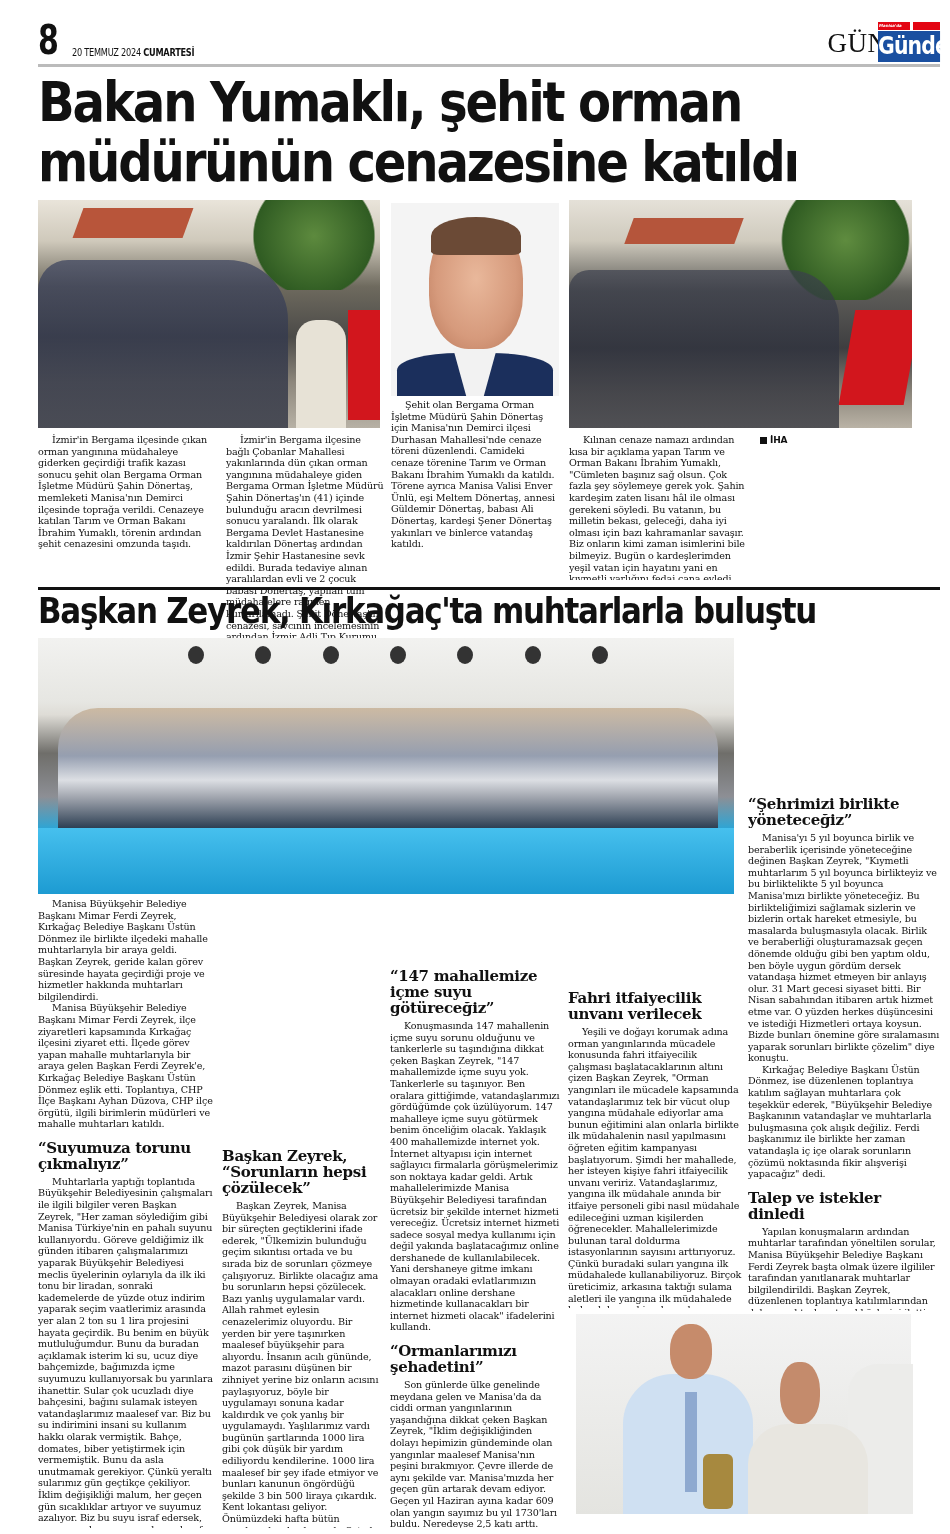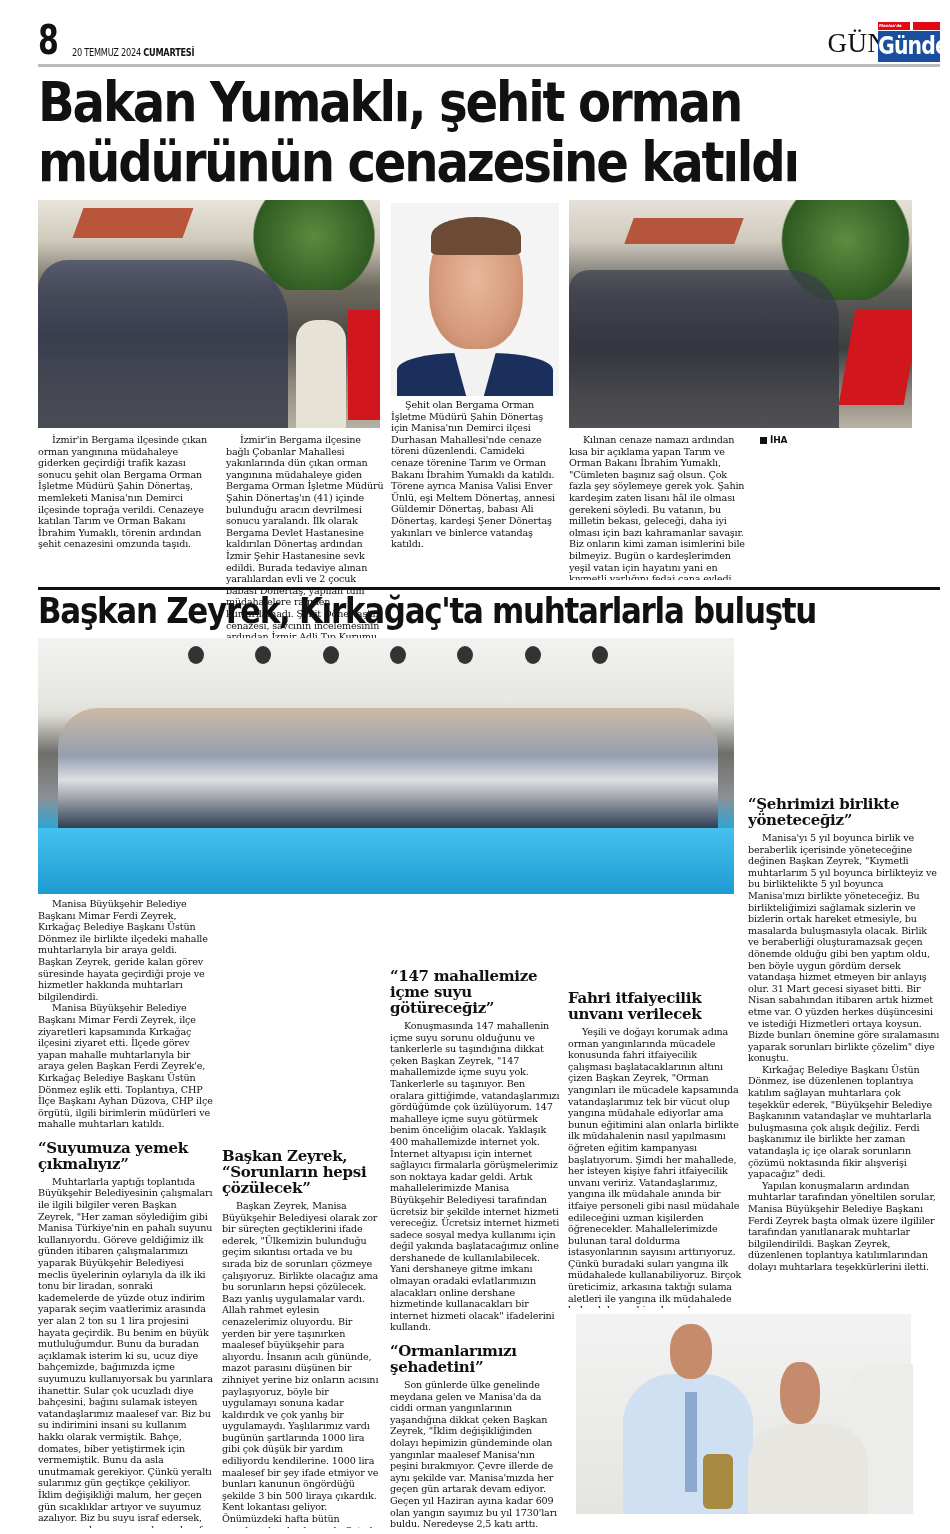--- a/index.html
+++ b/index.html
@@ -151,21 +151,21 @@
       <span></span>
       <span></span>
     </div>
   <div class="people"></div>
   <div class="table"></div>
 </div>
 
 <div class="col b2c1" style="height:630px; overflow:hidden;">
   <p>Manisa Büyükşehir Belediye Başkanı Mimar Ferdi Zeyrek, Kırkağaç Belediye Başkanı Üstün Dönmez ile birlikte ilçedeki mahalle muhtarlarıyla bir araya geldi. Başkan Zeyrek, geride kalan görev süresinde hayata geçirdiği proje ve hizmetler hakkında muhtarları bilgilendirdi.</p>
   <p>Manisa Büyükşehir Belediye Başkanı Mimar Ferdi Zeyrek, ilçe ziyaretleri kapsamında Kırkağaç ilçesini ziyaret etti. İlçede görev yapan mahalle muhtarlarıyla bir araya gelen Başkan Ferdi Zeyrek'e, Kırkağaç Belediye Başkanı Üstün Dönmez eşlik etti. Toplantıya, CHP İlçe Başkanı Ayhan Düzova, CHP ilçe örgütü, ilgili birimlerin müdürleri ve mahalle muhtarları katıldı.</p>
-  <h3 class="subhead">“Suyumuza yemek çıkmalıyız”</h3>
+  <h3 class="subhead">“Suyumuza torunu çıkmalıyız”</h3>
   <p>Muhtarlarla yaptığı toplantıda Büyükşehir Belediyesinin çalışmaları ile ilgili bilgiler veren Başkan Zeyrek, "Her zaman söylediğim gibi Manisa Türkiye'nin en pahalı suyunu kullanıyordu. Göreve geldiğimiz ilk günden itibaren çalışmalarımızı yaparak Büyükşehir Belediyesi meclis üyelerinin oylarıyla da ilk iki tonu bir liradan, sonraki kademelerde de yüzde otuz indirim yaparak seçim vaatlerimiz arasında yer alan 2 ton su 1 lira projesini hayata geçirdik. Bu benim en büyük mutluluğumdur. Bunu da buradan açıklamak isterim ki su, ucuz diye bahçemizde, bağımızda içme suyumuzu kullanıyorsak bu yarınlara ihanettir. Sular çok ucuzladı diye bahçesini, bağını sulamak isteyen vatandaşlarımız maalesef var. Biz bu su indirimini insani su kullanım hakkı olarak vermiştik. Bahçe, domates, biber yetiştirmek için vermemiştik. Bunu da asla unutmamak gerekiyor. Çünkü yeraltı sularımız gün geçtikçe çekiliyor. İklim değişikliği malum, her geçen gün sıcaklıklar artıyor ve suyumuz azalıyor. Biz bu suyu israf edersek, suyumuzu koruyamazsak maalesef yarınlara bırakacak suyumuz kalmayacak. Hepimizin çoluğu çocuğu, torunu buradaki suya muhtaç ve bu suyla yaşayacak. Bunun bilincinde olmamız gerekiyor. 400 metre derinlikten çektiğimiz içme suyunu kullanıyoruz. Artık sular, bor madeni ve ağır metallerle birlikte yeryüzüne çıkmaya başladı. Bunları ayrıştırmak, arıtmak ve içme suyu haline döndürebilmek için gerçekten çok büyük bütçeler, çok büyük paralar harcıyoruz. O yüzden su disiplinini sağlamak, suyumuzu yarınlarımıza aktarmak ve suyu bilinçli bir şekilde kullanmak adına bağlı bulunduğunuz mahallelerde ve köylerdeki vatandaşlarımızı lütfen tekrar tekrar uyarmanızı istiyorum. Bu bireysel bir durum değildir, tüm Manisa'nın ortak sorunudur" dedi.</p>
 </div>
 
 <div class="col b2c2" style="height:630px; overflow:hidden;">
   <h3 class="subhead" style="margin-top:250px">Başkan Zeyrek, “Sorunların hepsi çözülecek”</h3>
   <p>Başkan Zeyrek, Manisa Büyükşehir Belediyesi olarak zor bir süreçten geçtiklerini ifade ederek, "Ülkemizin bulunduğu geçim sıkıntısı ortada ve bu sırada biz de sorunları çözmeye çalışıyoruz. Birlikte olacağız ama bu sorunların hepsi çözülecek. Bazı yanlış uygulamalar vardı. Allah rahmet eylesin cenazelerimiz oluyordu. Bir yerden bir yere taşınırken maalesef büyükşehir para alıyordu. İnsanın acılı gününde, mazot parasını düşünen bir zihniyet yerine biz onların acısını paylaşıyoruz, böyle bir uygulamayı sonuna kadar kaldırdık ve çok yanlış bir uygulamaydı. Yaşlılarımız vardı bugünün şartlarında 1000 lira gibi çok düşük bir yardım ediliyordu kendilerine. 1000 lira maalesef bir şey ifade etmiyor ve bunları kanunun öngördüğü şekilde 3 bin 500 liraya çıkardık. Kent lokantası geliyor. Önümüzdeki hafta bütün uygulamaları başlayacak. Ortada Şehzadeler bölgesini seçtik. Kent lokantasında çok düşük bir fiyata sağlıklı üç çeşit yemek hizmetini de Manisa'mıza Büyükşehir Belediyemiz verecek. Ayrıca Pelitalan bölgesinde süt toplama alanı oluşturuyoruz. Köylerimizdeki 13 lira olan süt fiyatını biz 17 liradan alarak halk şarküterinden uygun fiyata vatandaşlarımıza ulaştıracağız. Bunların hepsinin çalışması içerisindeyiz" dedi.</p>
 </div>
 
 <div class="col b2c3" style="height:630px; overflow:hidden;">
   <h3 class="subhead" style="margin-top:70px">“147 mahallemize içme suyu götüreceğiz”</h3>
@@ -176,20 +176,21 @@
 
 <div class="col b2c4" style="height:410px; overflow:hidden;">
   <h3 class="subhead" style="margin-top:92px">Fahri itfaiyecilik unvanı verilecek</h3>
   <p>Yeşili ve doğayı korumak adına orman yangınlarında mücadele konusunda fahri itfaiyecilik çalışması başlatacaklarının altını çizen Başkan Zeyrek, "Orman yangınları ile mücadele kapsamında vatandaşlarımız tek bir vücut olup yangına müdahale ediyorlar ama bunun eğitimini alan onlarla birlikte ilk müdahalenin nasıl yapılmasını öğreten eğitim kampanyası başlatıyorum. Şimdi her mahallede, her isteyen kişiye fahri itfaiyecilik unvanı veririz. Vatandaşlarımız, yangına ilk müdahale anında bir itfaiye personeli gibi nasıl müdahale edileceğini uzman kişilerden öğrenecekler. Mahallelerimizde bulunan taral doldurma istasyonlarının sayısını arttırıyoruz. Çünkü buradaki suları yangına ilk müdahalede kullanabiliyoruz. Birçok üreticimiz, arkasına taktığı sulama aletleri ile yangına ilk müdahalede bulundular ve birçok yerde yangının önüne geçildi. Bu nedenden dolayı hem zirai tarımda kullanılacak hem de yangına ilk müdahalede kullanılacak taral doldurma istasyonlarını kısa süre içinde her yerde göreceksiniz. Su tankeri eksiğimiz var ve bu konuda çalışma yapıyoruz. Bütçedeki yerini ayarlamayla çalışıyorum. Tanker sayımız kesinlikle artacak. Yangınlar her gün artarak devam ediyor ama biz de bütçemiz oranında özellikle itfaiye ekipmanlarının ve tankerlerin arttırılması konusunda öncelik sağlayacağız" dedi.</p>
 </div>
 
 <div class="col b2c5" style="height:675px; overflow:hidden;">
   <h3 class="subhead" style="margin-top:160px">“Şehrimizi birlikte yöneteceğiz”</h3>
   <p>Manisa'yı 5 yıl boyunca birlik ve beraberlik içerisinde yöneteceğine değinen Başkan Zeyrek, "Kıymetli muhtarlarım 5 yıl boyunca birlikteyiz ve bu birliktelikte 5 yıl boyunca Manisa'mızı birlikte yöneteceğiz. Bu birlikteliğimizi sağlamak sizlerin ve bizlerin ortak hareket etmesiyle, bu masalarda buluşmasıyla olacak. Birlik ve beraberliği oluşturamazsak geçen dönemde olduğu gibi ben yaptım oldu, ben böyle uygun gördüm dersek vatandaşa hizmet etmeyen bir anlayış olur. 31 Mart gecesi siyaset bitti. Bir Nisan sabahından itibaren artık hizmet etme var. O yüzden herkes düşüncesini ve istediği Hizmetleri ortaya koysun. Bizde bunları önemine göre sıralamasını yaparak sorunları birlikte çözelim" diye konuştu.</p>
   <p>Kırkağaç Belediye Başkanı Üstün Dönmez, ise düzenlenen toplantıya katılım sağlayan muhtarlara çok teşekkür ederek, "Büyükşehir Belediye Başkanının vatandaşlar ve muhtarlarla buluşmasına çok alışık değiliz. Ferdi başkanımız ile birlikte her zaman vatandaşla iç içe olarak sorunların çözümü noktasında fikir alışverişi yapacağız" dedi.</p>
+  <h3 class="subhead">Talep ve istekler dinledi</h3>
   <p>Yapılan konuşmaların ardından muhtarlar tarafından yöneltilen sorular, Manisa Büyükşehir Belediye Başkanı Ferdi Zeyrek başta olmak üzere ilgililer tarafından yanıtlanarak muhtarlar bilgilendirildi. Başkan Zeyrek, düzenlenen toplantıya katılımlarından dolayı muhtarlara teşekkürlerini iletti.</p>
 
 </div>
 
 <div class="photo photo-award">
   <div class="bg"></div>
   <div class="p3"></div>
   <div class="p1"></div>
   <div class="tie"></div>
   <div class="p1h"></div>

